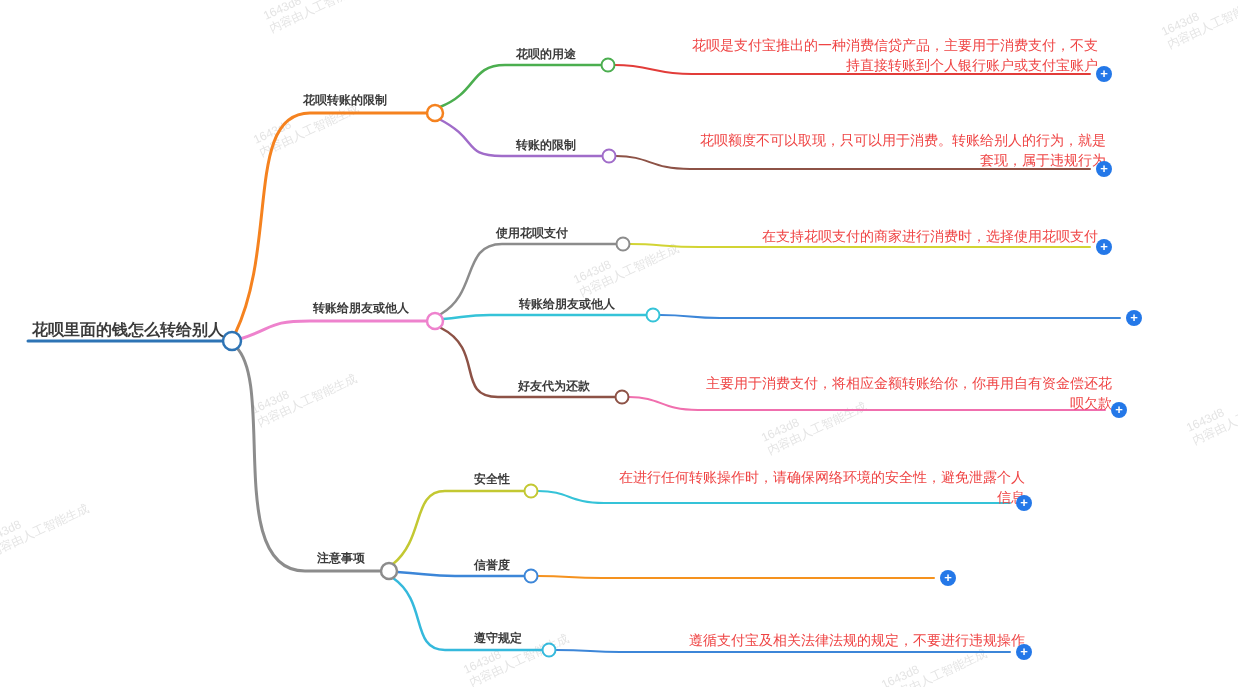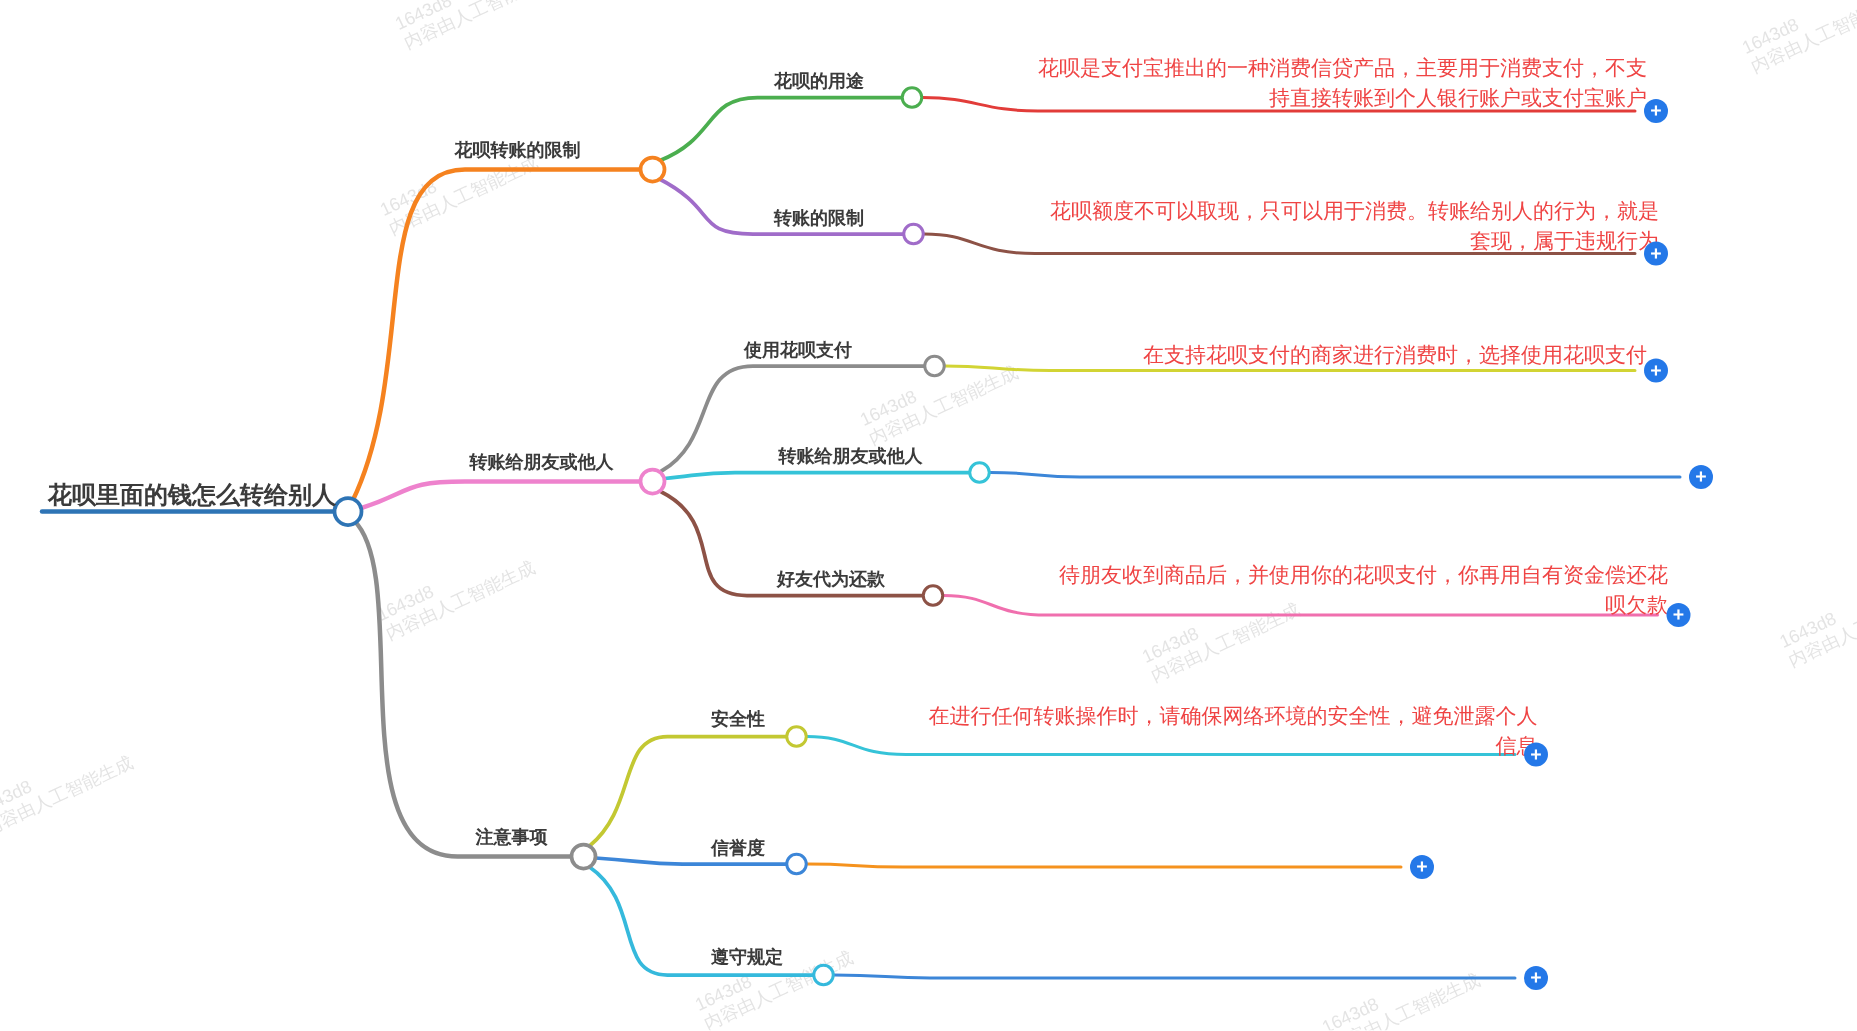--- a/index.html
+++ b/index.html
@@ -114,22 +114,23 @@
   <div class="nlabel" style="left:496px;top:225px">使用花呗支付</div>
   <div class="nlabel" style="left:519px;top:296px">转账给朋友或他人</div>
   <div class="nlabel" style="left:518px;top:378px">好友代为还款</div>
   <div class="nlabel" style="left:474px;top:471px">安全性</div>
   <div class="nlabel" style="left:474px;top:557px">信誉度</div>
   <div class="nlabel" style="left:474px;top:630px">遵守规定</div>
 
   <div class="detail" style="left:688px;top:35px;width:410px">花呗是支付宝推出的一种消费信贷产品，主要用于消费支付，不支持直接转账到个人银行账户或支付宝账户</div>
   <div class="detail" style="left:696px;top:130px;width:410px">花呗额度不可以取现，只可以用于消费。转账给别人的行为，就是套现，属于违规行为</div>
   <div class="detail" style="left:706px;top:226px;width:392px">在支持花呗支付的商家进行消费时，选择使用花呗支付</div>
-  <div class="detail" style="left:702px;top:373px;width:410px">待朋友收到商品后，并使用你的花呗支付，你再用自有资金偿还花呗欠款</div>
+  <div class="detail" style="left:702px;top:373px;width:410px">主要用于消费支付，将相应金额转账给你，你再用自有资金偿还花呗欠款</div>
   <div class="detail" style="left:615px;top:467px;width:410px">在进行任何转账操作时，请确保网络环境的安全性，避免泄露个人信息</div>
+  <div class="detail" style="left:630px;top:630px;width:395px">遵循支付宝及相关法律法规的规定，不要进行违规操作</div>
 
   <div class="plus" style="left:1096px;top:66px">+</div>
   <div class="plus" style="left:1096px;top:161px">+</div>
   <div class="plus" style="left:1096px;top:239px">+</div>
   <div class="plus" style="left:1126px;top:310px">+</div>
   <div class="plus" style="left:1111px;top:402px">+</div>
   <div class="plus" style="left:1016px;top:495px">+</div>
   <div class="plus" style="left:940px;top:570px">+</div>
   <div class="plus" style="left:1016px;top:644px">+</div>
 

